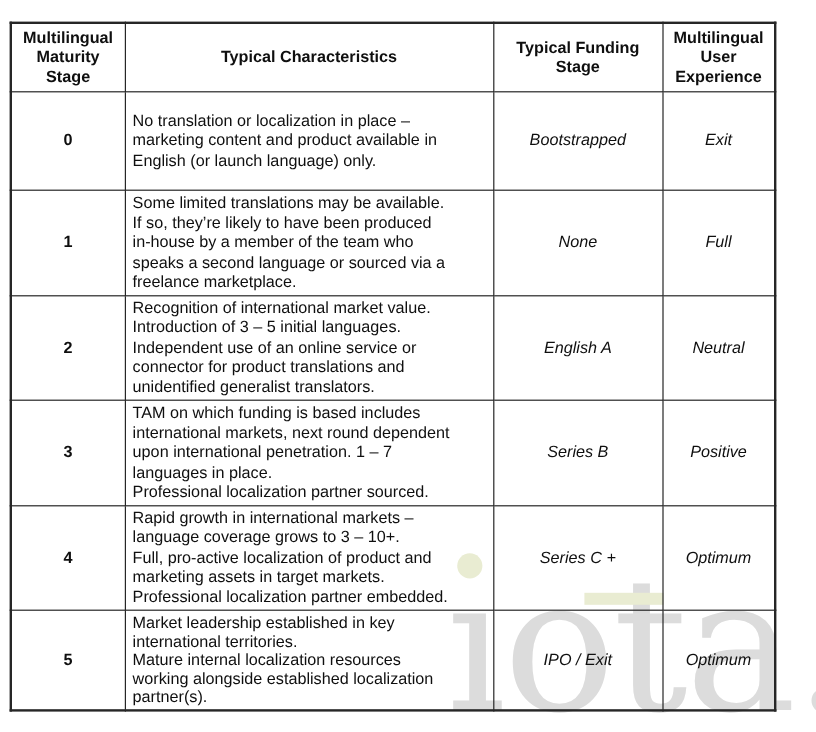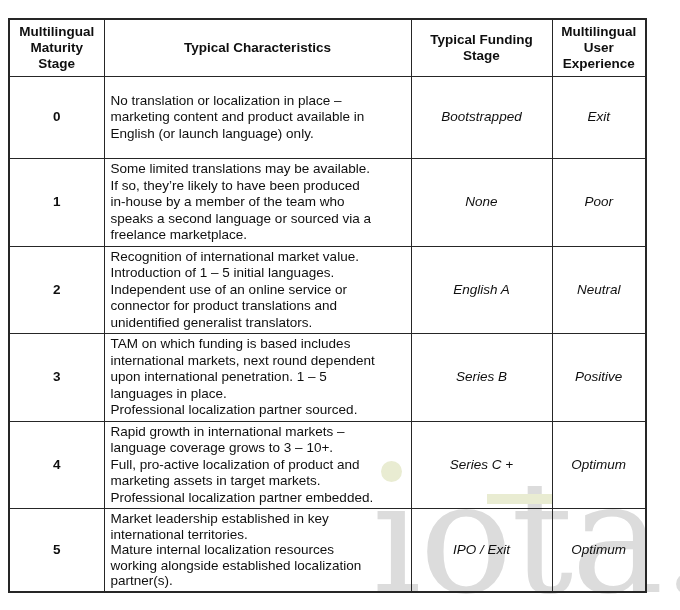--- a/index.html
+++ b/index.html
@@ -108,37 +108,37 @@
         <td class="experience-cell">Exit</td>
       </tr>
       <tr class="r1">
         <td class="stage-cell">1</td>
         <td class="characteristics-cell">Some limited translations may be available.
 If so, they’re likely to have been produced
 in-house by a member of the team who
 speaks a second language or sourced via a
 freelance marketplace.</td>
         <td class="funding-cell">None</td>
-        <td class="experience-cell">Poor</td>
+        <td class="experience-cell">Full</td>
       </tr>
       <tr class="r2">
         <td class="stage-cell">2</td>
         <td class="characteristics-cell">Recognition of international market value.
-Introduction of 1 – 5 initial languages.
+Introduction of 3 – 5 initial languages.
 Independent use of an online service or
 connector for product translations and
 unidentified generalist translators.</td>
         <td class="funding-cell">English A</td>
         <td class="experience-cell">Neutral</td>
       </tr>
       <tr class="r3">
         <td class="stage-cell">3</td>
         <td class="characteristics-cell">TAM on which funding is based includes
 international markets, next round dependent
-upon international penetration. 1 – 5
+upon international penetration. 1 – 7
 languages in place.
 Professional localization partner sourced.</td>
         <td class="funding-cell">Series B</td>
         <td class="experience-cell">Positive</td>
       </tr>
       <tr class="r4">
         <td class="stage-cell">4</td>
         <td class="characteristics-cell">Rapid growth in international markets –
 language coverage grows to 3 – 10+.
 Full, pro-active localization of product and

